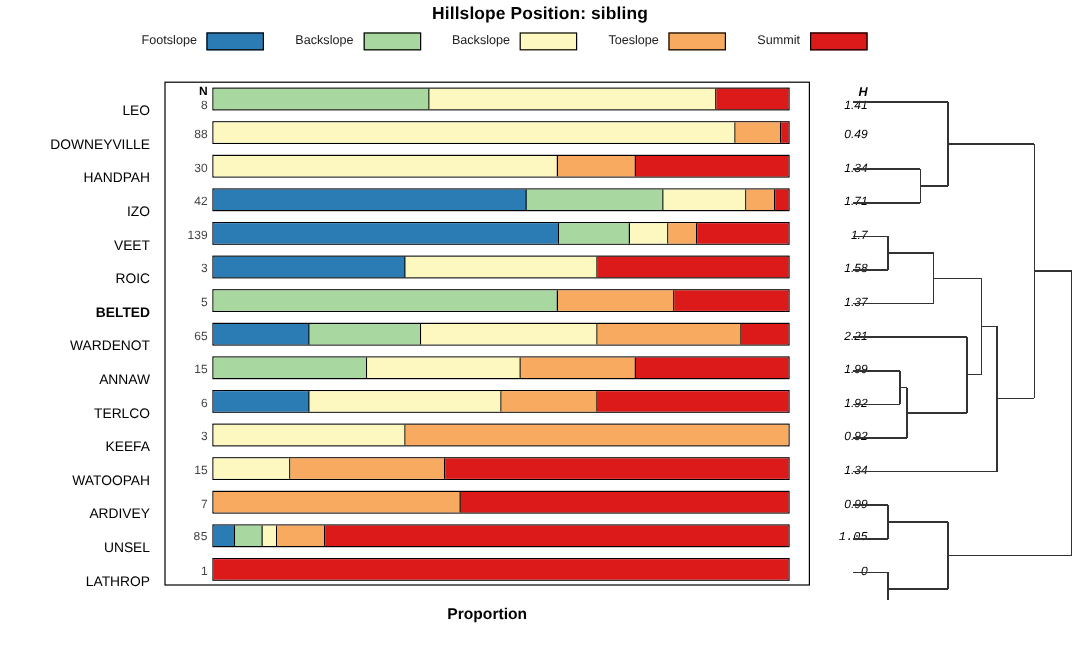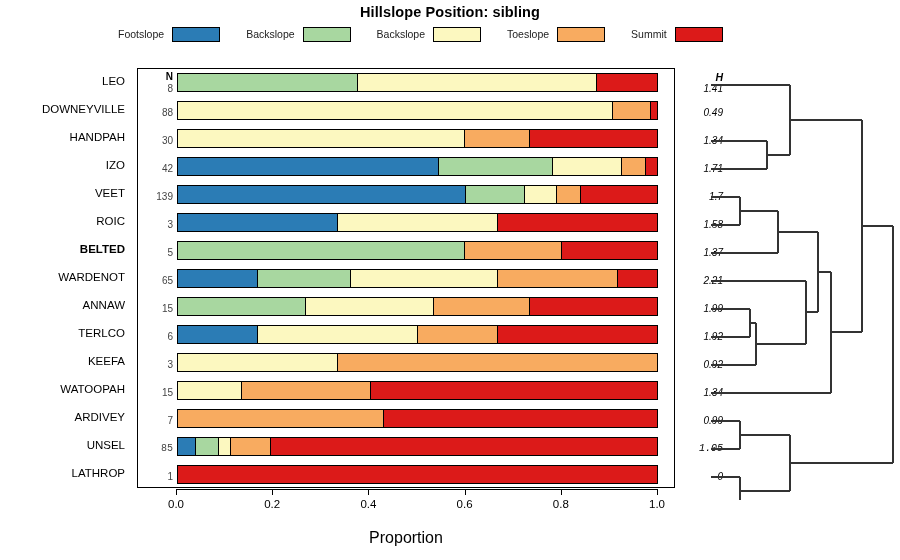--- a/index.html
+++ b/index.html
@@ -57,40 +57,40 @@
   .hval{
     position:absolute; right:-49px; width:44px; text-align:right;
     font-size:10px; color:#000; font-style:italic; top:12px;
   }
   .hhdr{
     position:absolute; right:-49px; width:44px; text-align:right;
     font-size:10.5px; color:#000; font-style:italic; font-weight:bold; top:0px;
   }
 
   
-  .ylabels{position:absolute;left:0px;top:68px;width:133px;height:420px;}
+  .ylabels{position:absolute;left:0px;top:80px;width:133px;height:420px;}
   .ylabel{
     position:absolute; right:8px; width:133px; text-align:right;
     font-size:11.5px; color:#000; white-space:nowrap;
   }
   .ylabel.bold{font-weight:bold;}
 
   
   .xaxis{position:absolute;left:137px;top:489px;width:538px;height:40px;}
   .xaxis .axline{
     position:absolute;left:39px;top:0px;width:481px;height:1px;background:#000;
   }
   .xaxis .tick{position:absolute;top:0px;width:1px;height:6px;background:#000;}
   .xaxis .tlab{
     position:absolute;top:9px;width:40px;margin-left:-20px;text-align:center;
     font-size:11.5px;color:#000;
   }
   .xtitle{
-    position:absolute;left:137px;top:529px;width:538px;text-align:center;
-    font-size:16px;color:#000;
+    position:absolute;left:137px;top:504px;width:538px;text-align:center;
+    font-size:13px;color:#000;font-weight:bold;
   }
 
   
   .dendro{position:absolute;left:700px;top:60px;width:200px;height:440px;}
 </style>
 </head>
 <body>
 
 <div id="root">
 
@@ -278,35 +278,20 @@
         <div class="row" style="top: 392px;">
           <div class="nval" style="left: 2px; top: 10px;">1</div>
           <div class="hval" style="top: 10px;">0</div>
           <div class="bar" style="left: 39px; width: 481px;">
             <div class="seg" style="flex: 1 0 0%; background: rgb(220, 26, 25);"></div>
           </div>
         </div>
       </div>
   </div>
 
-  <div class="xaxis" id="xaxis">
-    <div class="axline"></div>
-  <div class="tick" style="left: 39px;"></div>
-      <div class="tlab" style="left: 39px;">0.0</div>
-      <div class="tick" style="left: 135.2px;"></div>
-      <div class="tlab" style="left: 135.2px;">0.2</div>
-      <div class="tick" style="left: 231.4px;"></div>
-      <div class="tlab" style="left: 231.4px;">0.4</div>
-      <div class="tick" style="left: 327.6px;"></div>
-      <div class="tlab" style="left: 327.6px;">0.6</div>
-      <div class="tick" style="left: 423.8px;"></div>
-      <div class="tlab" style="left: 423.8px;">0.8</div>
-      <div class="tick" style="left: 520px;"></div>
-      <div class="tlab" style="left: 520px;">1.0</div>
-    </div>
   <div class="xtitle">Proportion</div>
 
   <svg class="dendro" id="dendro" viewBox="0 0 200 440" width="200" height="440">
       <line x1="11" y1="25" x2="90" y2="25" stroke="#333" stroke-width="1.2" shape-rendering="crispEdges"></line>
       <line x1="11" y1="81" x2="67" y2="81" stroke="#333" stroke-width="1.2" shape-rendering="crispEdges"></line>
       <line x1="11" y1="109" x2="67" y2="109" stroke="#333" stroke-width="1.2" shape-rendering="crispEdges"></line>
       <line x1="67" y1="81" x2="67" y2="109" stroke="#333" stroke-width="1.2" shape-rendering="crispEdges"></line>
       <line x1="67" y1="95" x2="90" y2="95" stroke="#333" stroke-width="1.2" shape-rendering="crispEdges"></line>
       <line x1="90" y1="25" x2="90" y2="95" stroke="#333" stroke-width="1.2" shape-rendering="crispEdges"></line>
       <line x1="90" y1="60" x2="162" y2="60" stroke="#333" stroke-width="1.2" shape-rendering="crispEdges"></line>

